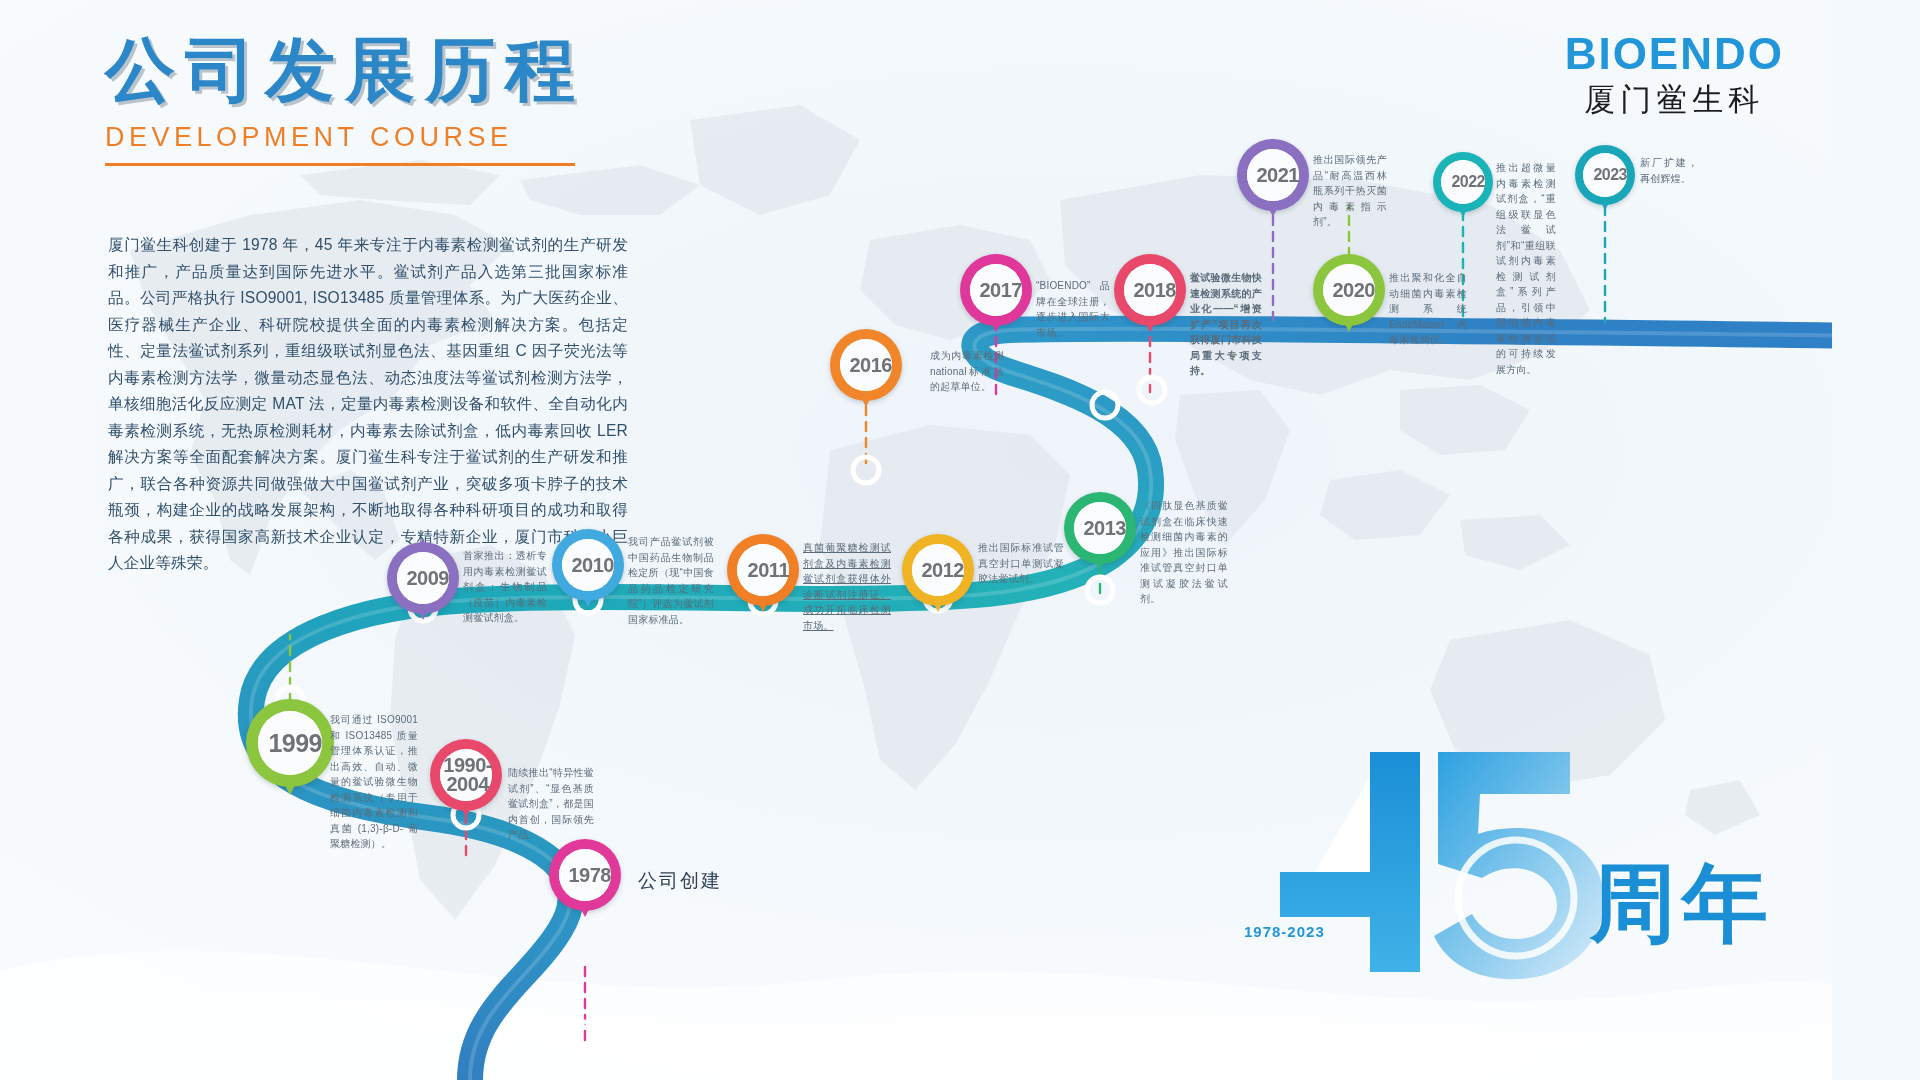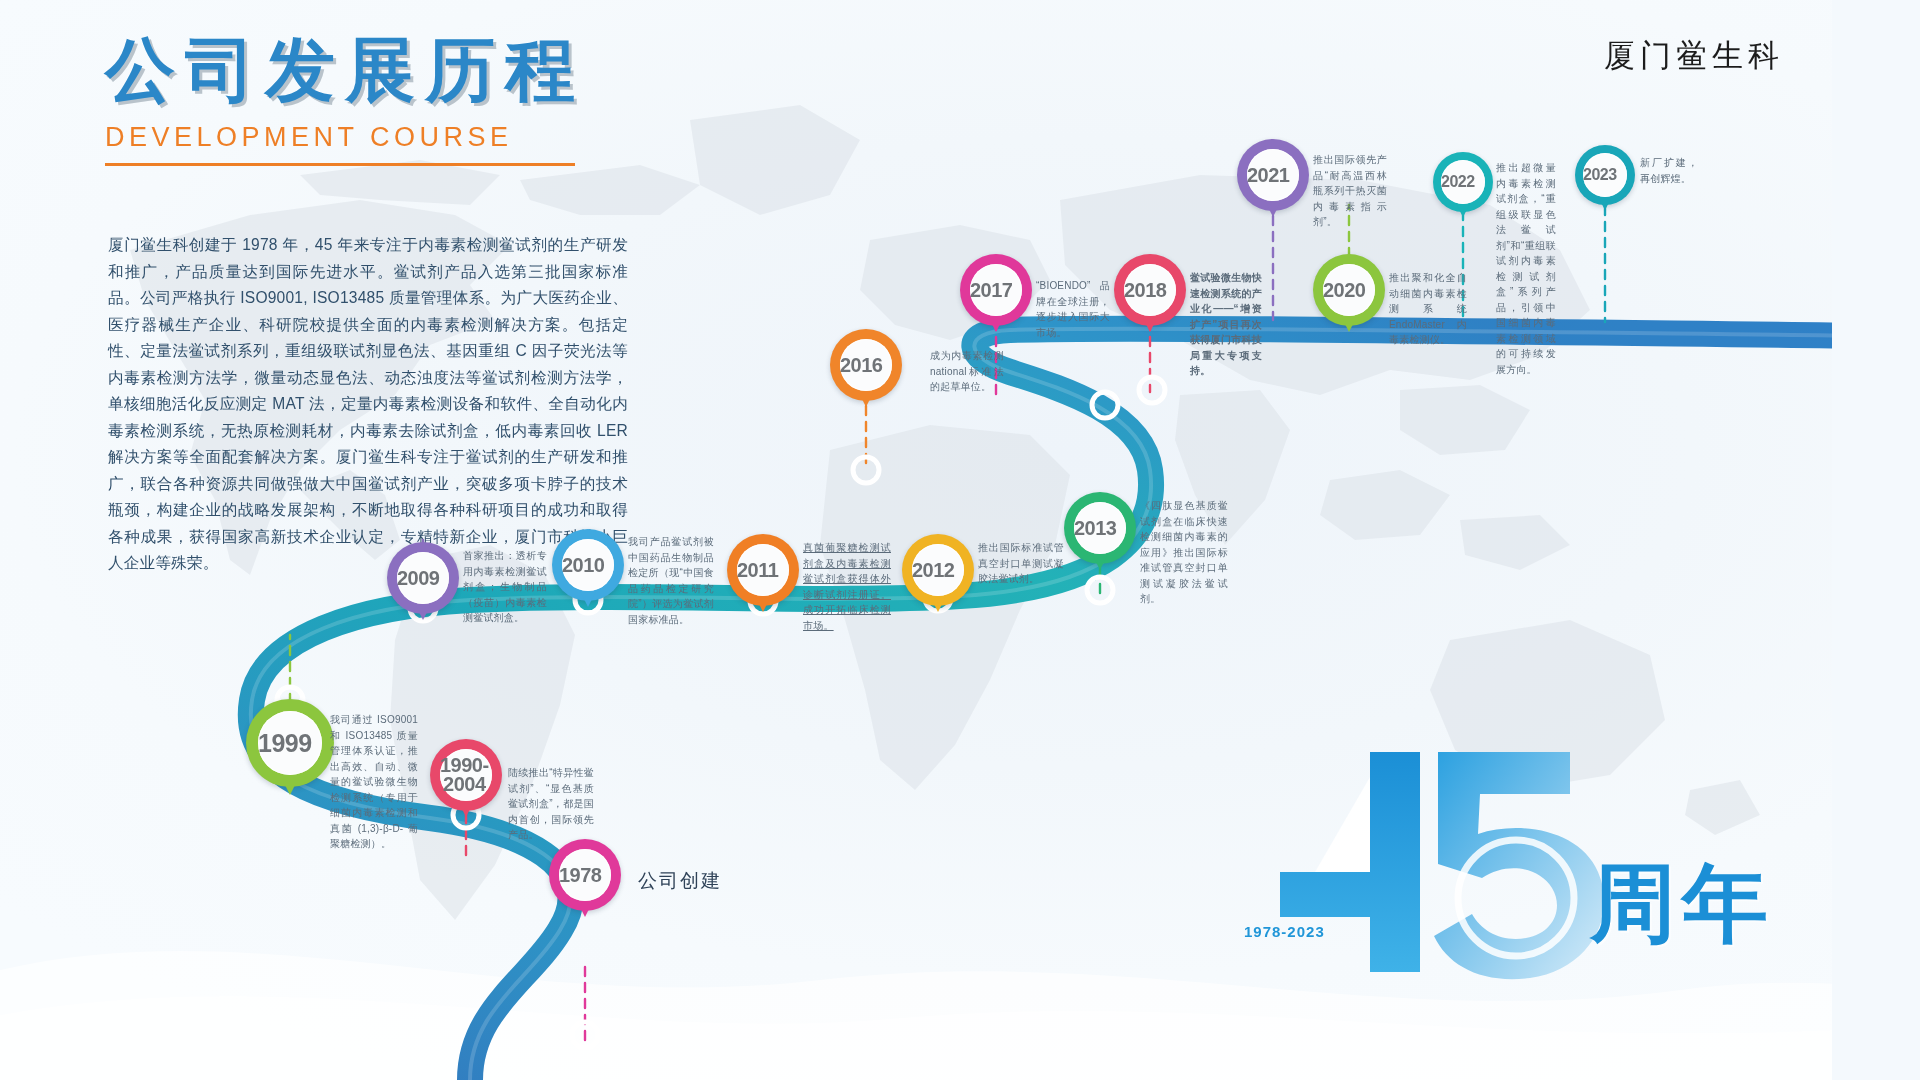--- a/index.html
+++ b/index.html
@@ -51,21 +51,21 @@
     display:flex; align-items:center; justify-content:center;
     box-shadow:0 2px 5px rgba(40,60,80,.22);
   }
   .pin .bulb::after{
     content:""; position:absolute; left:50%; top:74px; margin-left:-11px;
     width:0;height:0;border-left:11px solid transparent;border-right:11px solid transparent;
     border-top:22px solid var(--c);
   }
   .pin .inner{
     width:64px;height:64px;border-radius:50%;
-    background:#fbfcfd; display:flex;align-items:center;justify-content:flex-start;
+    background:#fbfcfd; display:flex;align-items:center;justify-content:flex-end;
     position:relative; z-index:2;
     box-shadow:inset 0 0 0 1px rgba(255,255,255,.8);
   }
   .pin .yr{
     font-size:25px; font-weight:bold; color:#6f7377; letter-spacing:-.5px;
     line-height:1; text-align:center;
   }
   .pin.two .yr{ font-size:18px; line-height:19px; }
   .pin.small .bulb{ left:-36px; top:-36px; width:72px;height:72px; }
   .pin.small .bulb::after{ top:60px; margin-left:-9px; border-left-width:9px;border-right-width:9px;border-top-width:18px; }
@@ -138,20 +138,21 @@
 
   <div class="header">
     <div class="title-cn">公司发展历程</div>
     <div class="title-en">DEVELOPMENT COURSE</div>
     <div class="title-rule"></div>
   </div>
 
   <div class="body-copy">厦门鲎生科创建于 1978 年，45 年来专注于内毒素检测鲎试剂的生产研发和推广，产品质量达到国际先进水平。鲎试剂产品入选第三批国家标准品。公司严格执行 ISO9001, ISO13485 质量管理体系。为广大医药企业、医疗器械生产企业、科研院校提供全面的内毒素检测解决方案。包括定性、定量法鲎试剂系列，重组级联试剂显色法、基因重组 C 因子荧光法等内毒素检测方法学，微量动态显色法、动态浊度法等鲎试剂检测方法学，单核细胞活化反应测定 MAT 法，定量内毒素检测设备和软件、全自动化内毒素检测系统，无热原检测耗材，内毒素去除试剂盒，低内毒素回收 LER 解决方案等全面配套解决方案。厦门鲎生科专注于鲎试剂的生产研发和推广，联合各种资源共同做强做大中国鲎试剂产业，突破多项卡脖子的技术瓶颈，构建企业的战略发展架构，不断地取得各种科研项目的成功和取得各种成果，获得国家高新技术企业认定，专精特新企业，厦门市科技小巨人企业等殊荣。</div>
 
   <div class="logo">
+    <div class="logo-en">BIOENDO</div>
     <div class="logo-cn">厦门鲎生科</div>
   </div>
 
   <svg id="timeline" viewBox="0 0 1920 1080">
     <defs>
       <linearGradient id="ribGrad" x1="0" y1="1" x2="1" y2="0">
         <stop offset="0%" stop-color="#2f72bd"></stop>
         <stop offset="18%" stop-color="#2a8fc4"></stop>
         <stop offset="38%" stop-color="#19a6b8"></stop>
         <stop offset="58%" stop-color="#1fb0b6"></stop>

